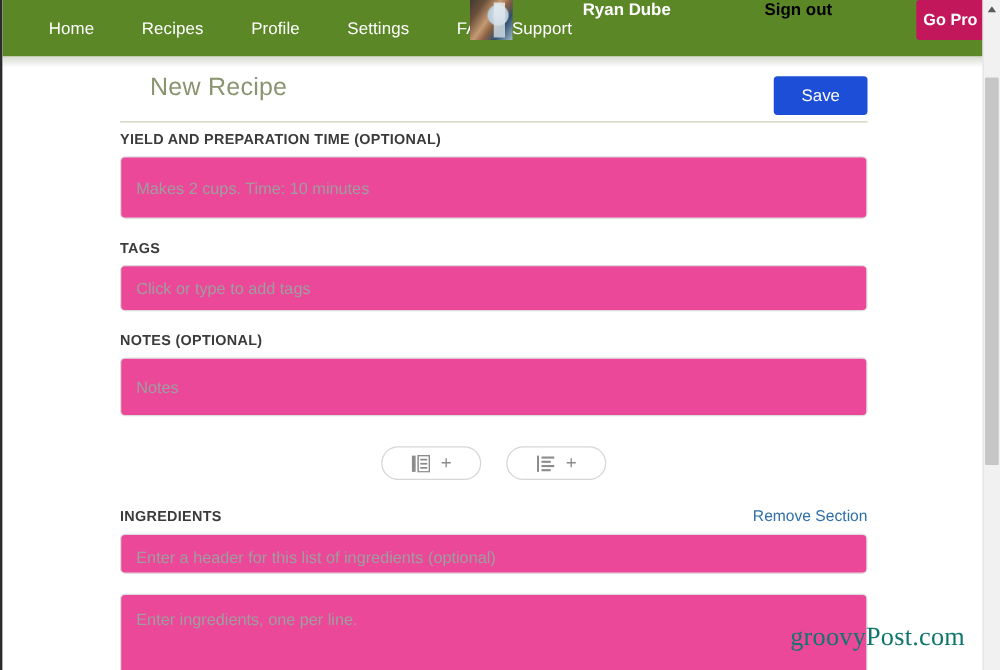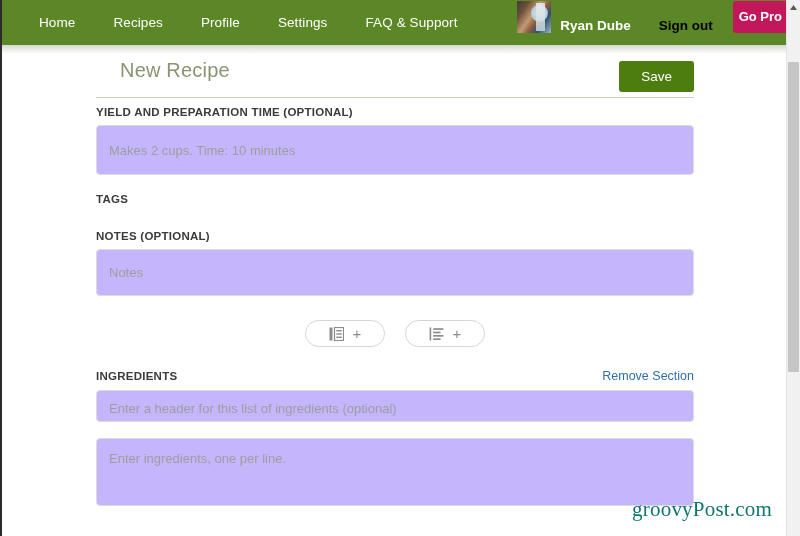--- a/index.html
+++ b/index.html
@@ -62,21 +62,22 @@
     white-space: nowrap;
     cursor: pointer;
     letter-spacing: 0.1px;
   }
   .nav-right {
     position: absolute;
     right: 8px;
     top: 0;
     height: 33px;
     display: flex;
-    align-items: flex-end;
+    align-items: flex-start;
+    gap: 47px;
   }
   #avatar {
     width: 34px;
     height: 32px;
     margin-right: 9px;
     border: 0;
     background:
       radial-gradient(circle at 66% 38%, #d9e3ec 0%, #b9cad8 26%, rgba(185,202,216,0) 30%),
       linear-gradient(125deg, #3f3b33 0%, #6b4f3a 22%, #c49a72 44%, #8a5f42 58%, #2f4f6e 74%, #9fb8c9 100%);
       background-color: #6f5a42;
@@ -141,21 +142,21 @@
     font-size: 20px;
     color: #8a9470;
     font-weight: normal;
     letter-spacing: .2px;
     margin-left: 24px;
   }
   #save-button {
     position: absolute;
     right: 92px;
     top: 16px;
-    background: #4d7c0f;
+    background: #1d4ed8;
     color: #ffffff;
     font-size: 13.5px;
     font-weight: normal;
     padding: 8px 22px;
     border-radius: 3px;
     cursor: pointer;
     border: none;
     font-family: "Liberation Sans", sans-serif;
   }
 
@@ -193,21 +194,21 @@
     cursor: pointer;
     text-decoration: none;
   }
 
   .text-input,
   .text-area {
     box-sizing: border-box;
     width: 100%;
     border: 1px solid #dcdcdc;
     border-radius: 4px;
-    background: #c4b5fd;
+    background: #ec4899;
     font-family: "Liberation Sans", sans-serif;
     font-size: 13px;
     color: #333333;
     padding: 11px 12px;
     outline: none;
     display: block;
   }
   .text-input::placeholder,
   .text-area::placeholder {
     color: #9e9e9e;
@@ -330,20 +331,21 @@
     <div id="form-area">
 
       <div class="divider"></div>
 
       <div class="field-label">YIELD AND PREPARATION TIME (OPTIONAL)</div>
       <input class="text-input h-yield" type="text" placeholder="Makes 2 cups. Time: 10 minutes" style="">
 
       <div class="gap-md"></div>
 
       <div class="field-label">TAGS</div>
+      <input class="text-input h-tags" type="text" placeholder="Click or type to add tags" style="">
 
       <div class="gap-md"></div>
 
       <div class="field-label">NOTES (OPTIONAL)</div>
       <input class="text-input h-notes" type="text" placeholder="Notes" style="">
 
       <div id="add-buttons">
 
         <button class="pill-btn">
           <span>

